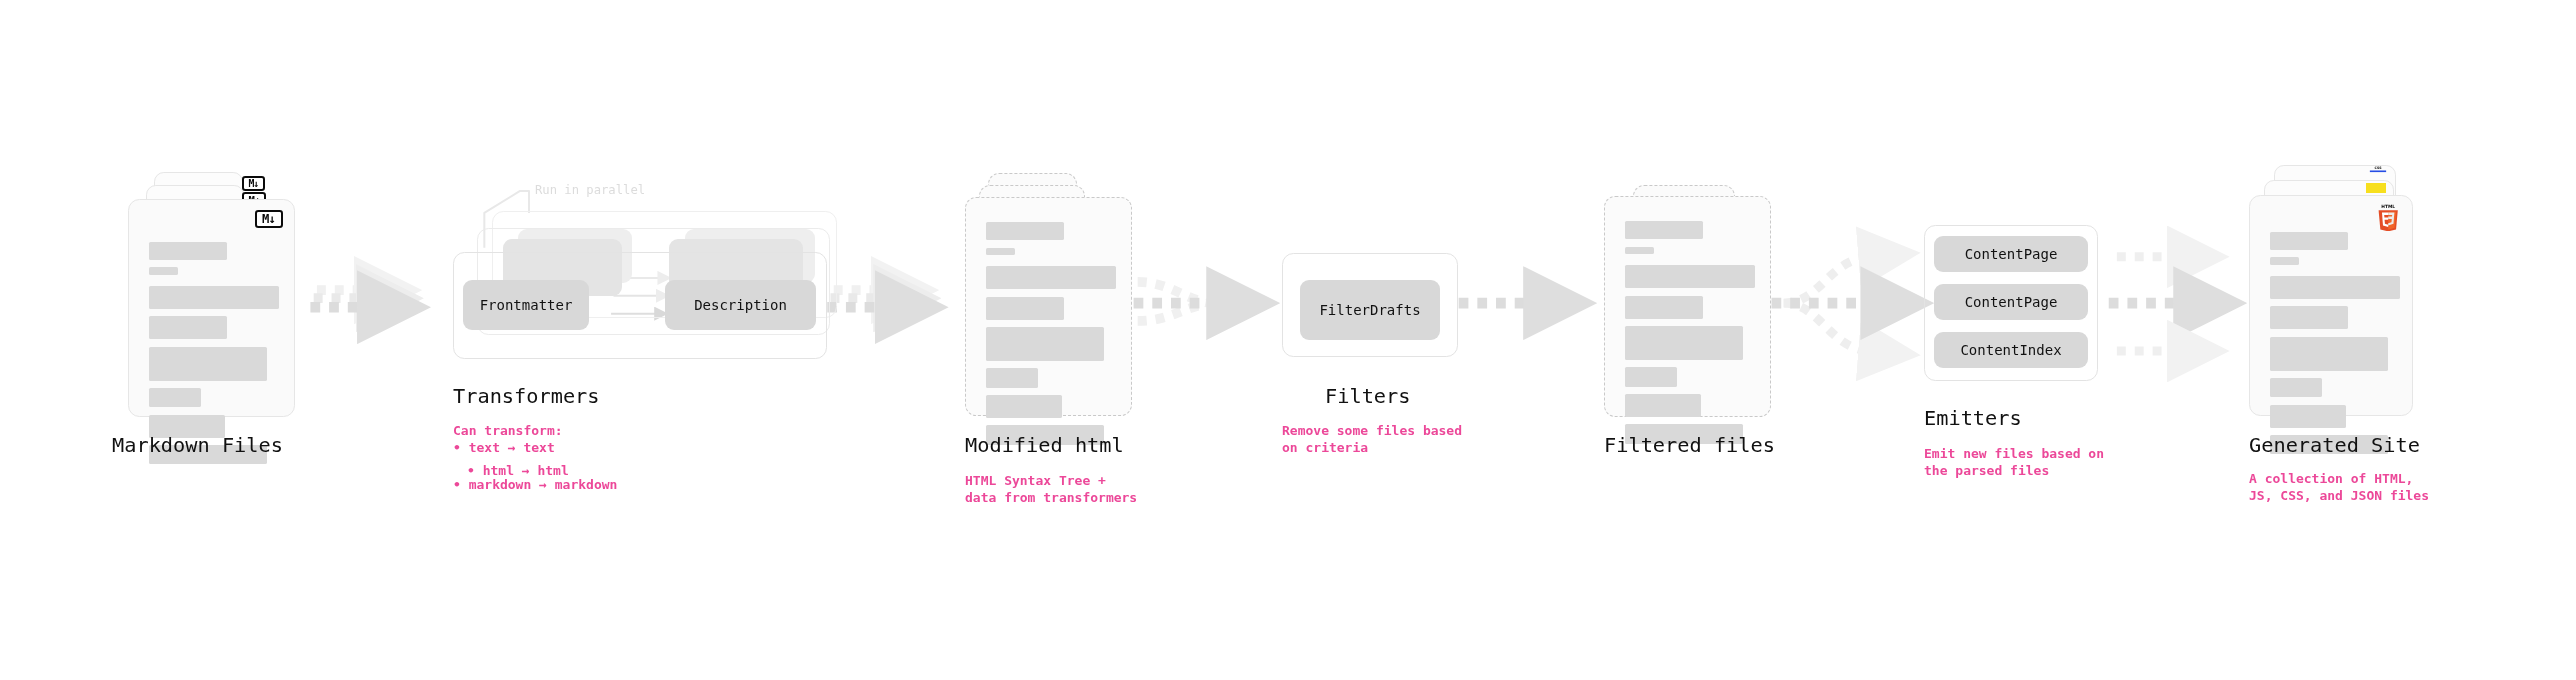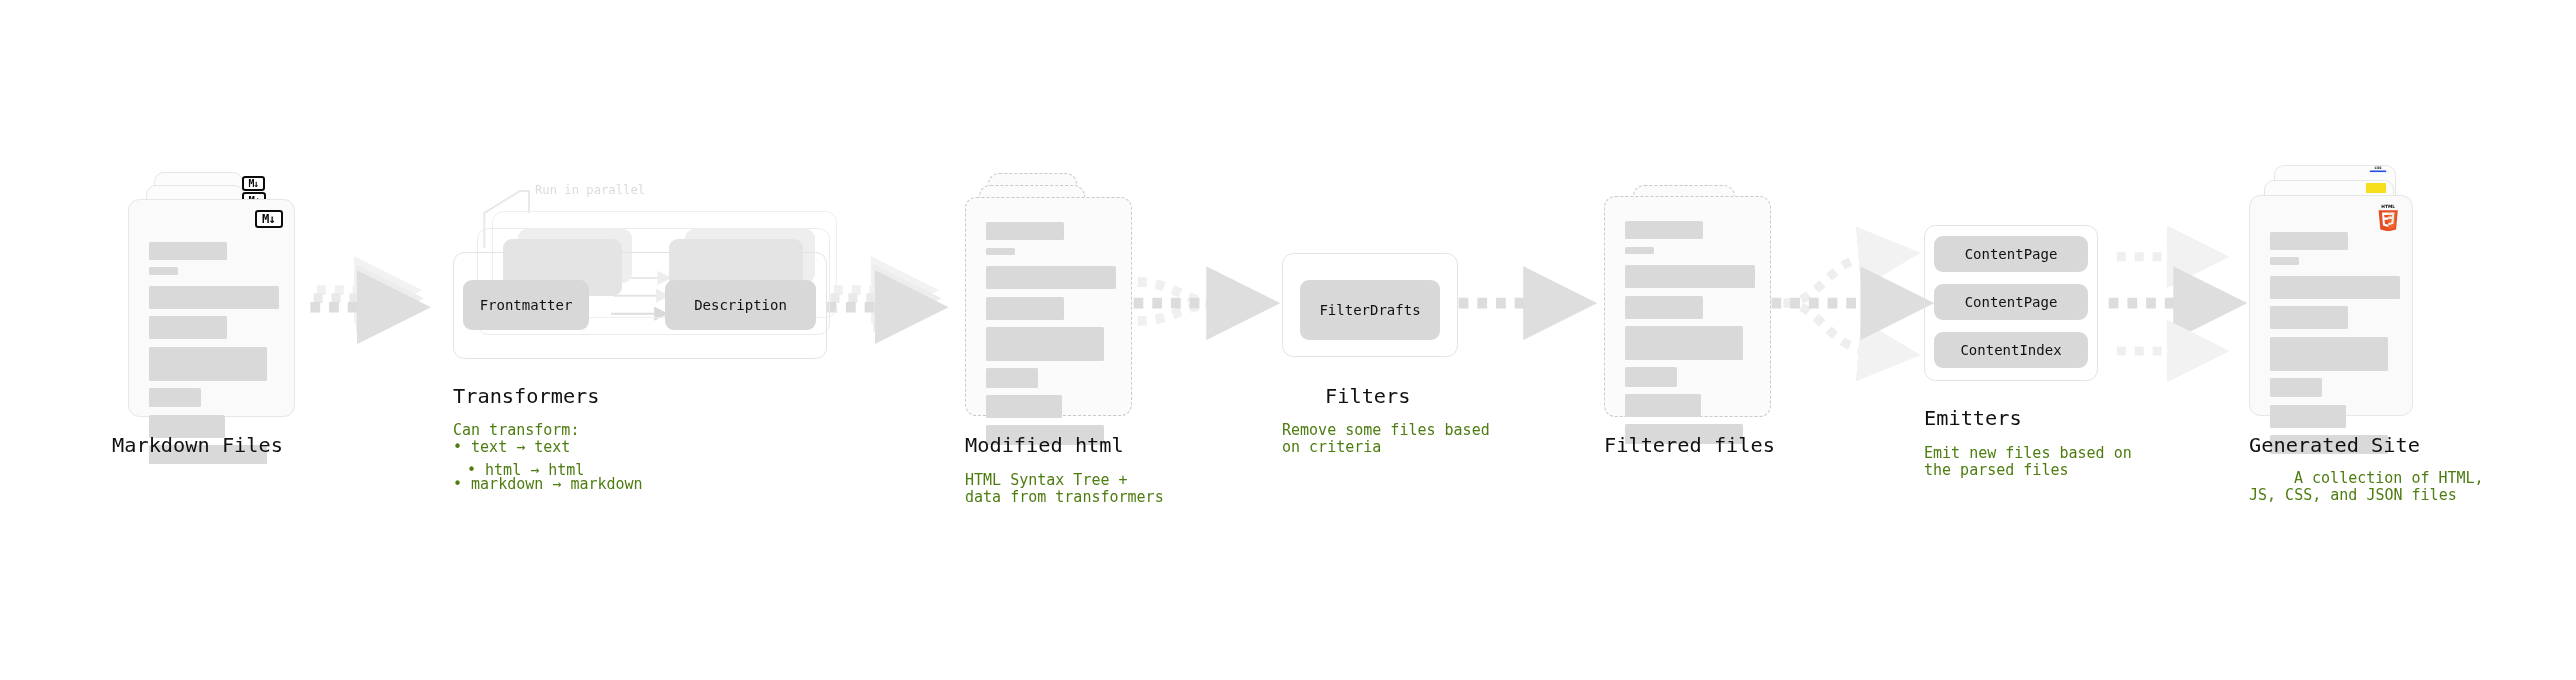--- a/index.html
+++ b/index.html
@@ -51,24 +51,25 @@
   .title {
     position: absolute;
     font-size: 20.3px;
     color: #111111;
     letter-spacing: 0px;
     white-space: nowrap;
     font-weight: 400;
   }
   .sub {
     position: absolute;
-    font-size: 15px;
+    font-size: 13px;
     line-height: 17px;
-    color: #4d7c0f;
+    color: #ec4899;
     white-space: pre;
+    font-weight: bold;
   }
 
   
   .group-box {
     position: absolute;
     border: 1.6px solid #e3e3e3;
     border-radius: 11.4px;
     box-sizing: border-box;
     background: transparent;
   }
@@ -339,18 +340,18 @@
         <div class="ln" style="width:130px; height:23px;"></div>
         <div class="ln" style="width:78px;  height:23px;"></div>
         <div class="ln" style="width:118px; height:34px;"></div>
         <div class="ln" style="width:52px;  height:19.5px;"></div>
         <div class="ln" style="width:76px;  height:23px;"></div>
         <div class="ln" style="width:118px; height:19.5px;"></div>
       </div>
     </div>
 
     <div class="title" style="left:2249px; top:433px;">Generated Site</div>
-    <div class="sub" style="left:2249px; top:470px;margin-left:45px;">A collection of HTML,</div>
+    <div class="sub" style="left:2249px; top:470px;">A collection of HTML,</div>
     <div class="sub" style="left:2249px; top:487px;">JS, CSS, and JSON files</div>
   </div>
 
 </div>
 
 
 </body></html>

